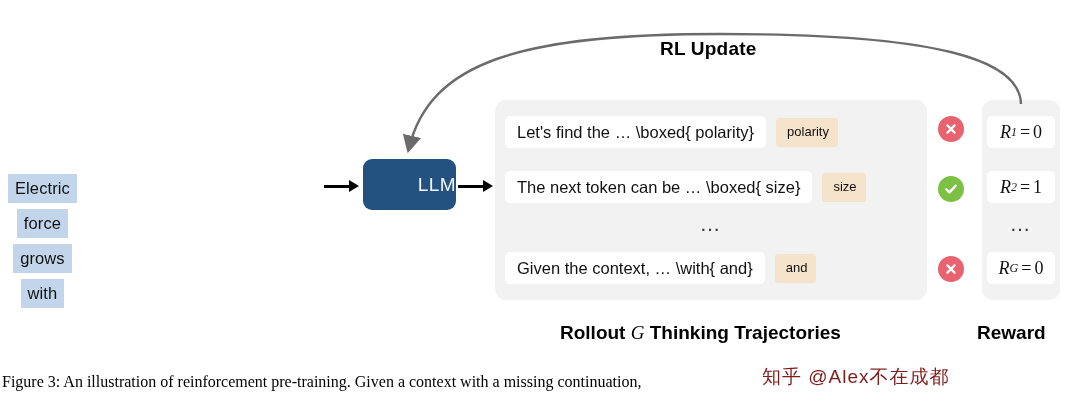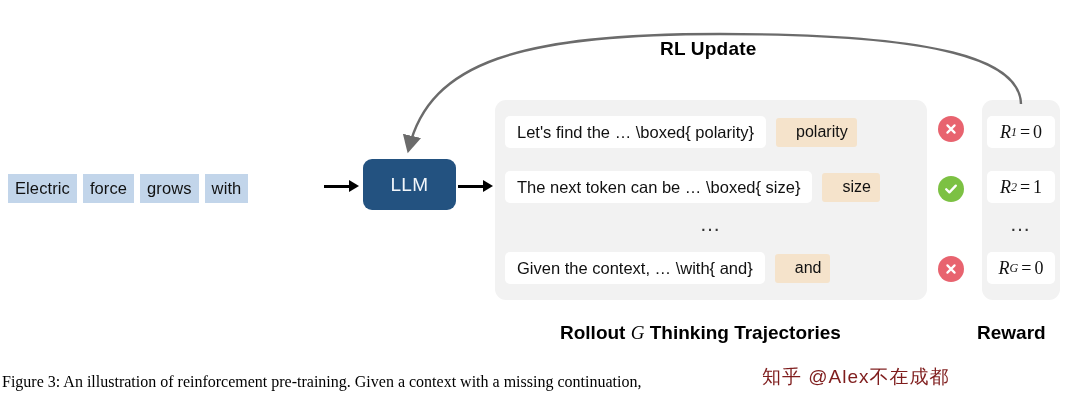--- a/index.html
+++ b/index.html
@@ -24,20 +24,21 @@
   }
 
   
   #input-tokens {
     position: absolute;
     left: 8px;
     top: 174px;
     display: flex;
     align-items: center;
     gap: 6px;
+    flex-direction: column;
   }
   .token-chip {
     background: #c2d5ea;
     color: #111;
     font-size: 16.5px;
     line-height: 26px;
     padding: 1px 7px 2px 7px;
     white-space: nowrap;
     letter-spacing: .1px;
   }
@@ -67,21 +68,21 @@
   #llm-box {
     position: absolute;
     left: 363px;
     top: 159px;
     width: 93px;
     height: 51px;
     background: #235280;
     border-radius: 9px;
     display: flex;
     align-items: center;
-    justify-content: center;
+    justify-content: flex-end;
     color: #f2f6fa;
     font-size: 19px;
     letter-spacing: .4px;
   }
 
   
   #trajectory-panel {
     position: absolute;
     left: 495px;
     top: 100px;
@@ -103,23 +104,23 @@
     border-radius: 5px;
     font-size: 16.5px;
     line-height: 32px;
     padding: 0 12px;
     white-space: nowrap;
     color: #111;
   }
   .traj-answer {
     background: #f5e3cb;
     border-radius: 3px;
-    font-size: 16px;
+    font-size: 13px;
     line-height: 26px;
-    padding: 1px 9px 2px 20px;
+    padding: 1px 9px 2px 11px;
     white-space: nowrap;
     color: #111;
     margin-left: 10px;
   }
   #traj-row-0 { top: 16px; }
   #traj-row-1 { top: 71px; }
   #traj-row-2 { top: 152px; }
 
   #traj-ellipsis {
     position: absolute;

